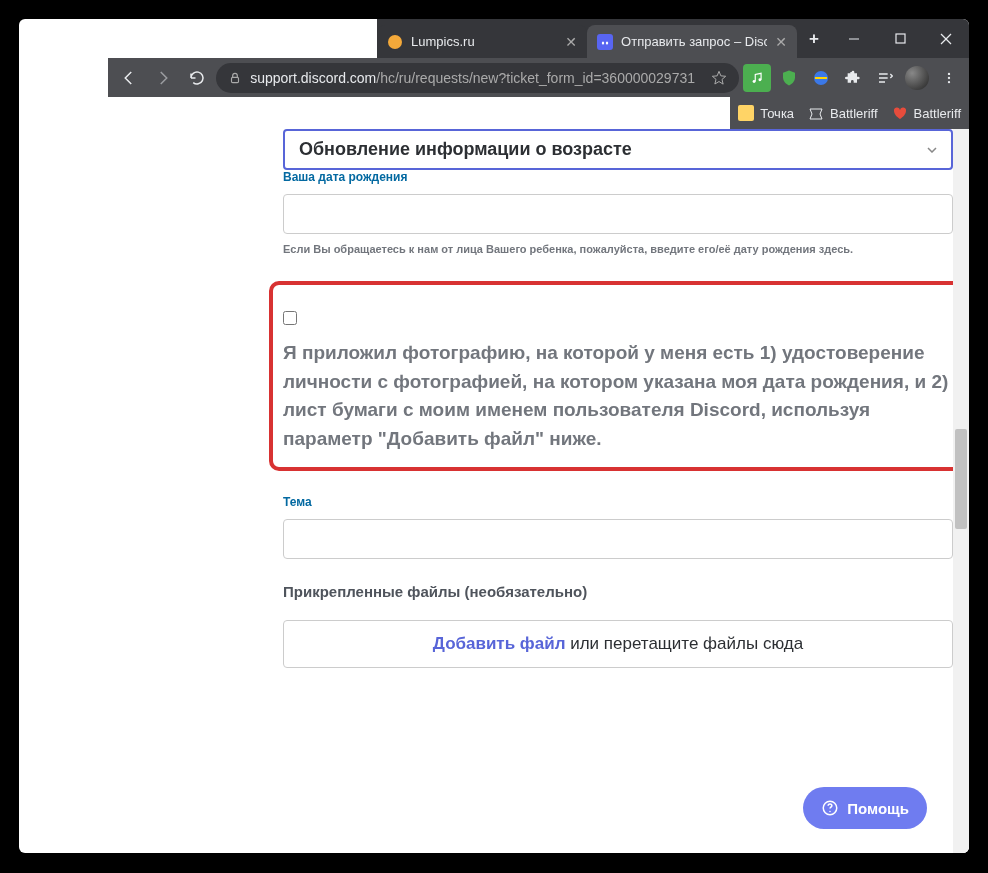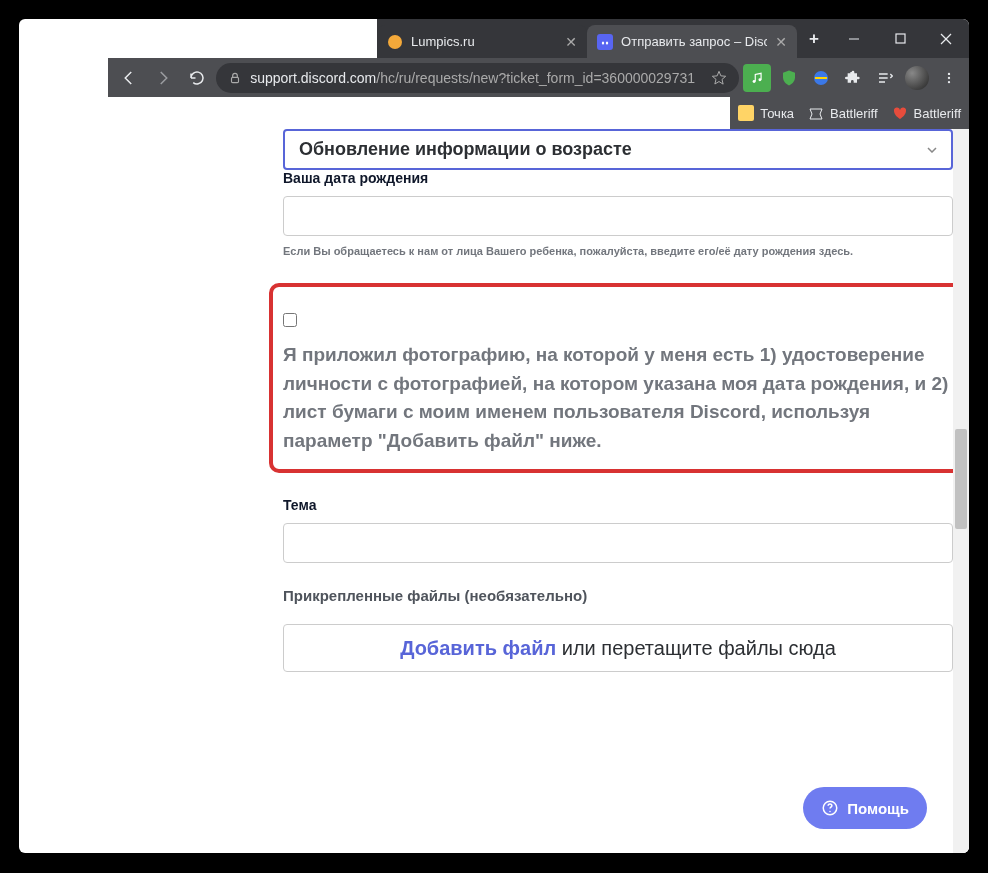--- a/index.html
+++ b/index.html
@@ -22,31 +22,31 @@
 .omnibox .url .scheme-dim { color: #aaa; }
 .ext-icon { width: 28px; height: 28px; display: flex; align-items: center; justify-content: center; border-radius: 4px; cursor: pointer; }
 .avatar { width: 24px; height: 24px; border-radius: 50%; background: radial-gradient(circle at 30% 30%, #888, #222); }
 .bookmarks-bar { background: #4d4e52; height: 32px; display: flex; align-items: center; padding: 0 8px; gap: 14px; color: #e8eaed; font-size: 13px; }
 .bookmark { display: flex; align-items: center; gap: 6px; cursor: pointer; }
 .bm-icon { width: 16px; height: 16px; }
 .content { flex: 1; background: #fff; display: flex; overflow: hidden; }
 .page { flex: 1; overflow-y: scroll; padding: 0 0 30px 0; }
 .page-inner { width: 670px; margin-left: 60px; }
 .dropdown { border: 2px solid #5865d8; border-radius: 4px; padding: 8px 14px; font-size: 18px; font-weight: bold; color: #2c2f33; display: flex; align-items: center; justify-content: space-between; }
-.field-label { font-weight: bold; color: #0f172a; font-size: 14px; margin-bottom: 10px; }
+.field-label { font-weight: bold; color: #0369a1; font-size: 12px; margin-bottom: 10px; }
 .text-input { width: 100%; border: 1px solid #ccc; border-radius: 4px; height: 40px; padding: 8px; font-size: 14px; }
 .hint { color: #72767d; font-size: 11px; margin-top: 8px; font-weight: bold; line-height: 1.4; }
 .section { margin-bottom: 24px; }
 .hl { border: 4px solid #d83232; border-radius: 10px; padding: 16px 10px 14px 10px; margin: 0 -14px 24px -14px; }
 .checkbox-row { margin: 10px 0; }
 .checkbox { width: 14px; height: 14px; }
 .desc-text { color: #72767d; font-size: 19px; font-weight: bold; line-height: 1.5; }
 textarea.text-input { height: 120px; resize: both; }
 .attach-label { font-weight: bold; color: #4f545c; font-size: 15px; margin-bottom: 20px; }
-.attach-box { border: 1px solid #ccc; border-radius: 4px; height: 48px; display: flex; align-items: center; justify-content: center; font-size: 20px; color: #2c2f33; }
+.attach-box { border: 1px solid #ccc; border-radius: 4px; height: 48px; display: flex; align-items: center; justify-content: center; font-size: 17px; color: #2c2f33; }
 .attach-link { color: #5865d8; font-weight: bold; }
 .help-btn { position: absolute; right: 42px; bottom: 24px; background: #6f7cf0; color: #fff; border-radius: 24px; padding: 12px 18px; font-size: 15px; font-weight: bold; display: flex; align-items: center; gap: 8px; cursor: pointer; }
 .scrollbar-region { width: 16px; background: #f1f1f1; position: relative; }
 .scrollbar-thumb { position: absolute; right: 2px; width: 12px; background: #c1c1c1; border-radius: 2px; top: 300px; height: 100px; }
 </style>
 </head>
 <body>
 
 <div class="window">
   <div class="titlebar">

